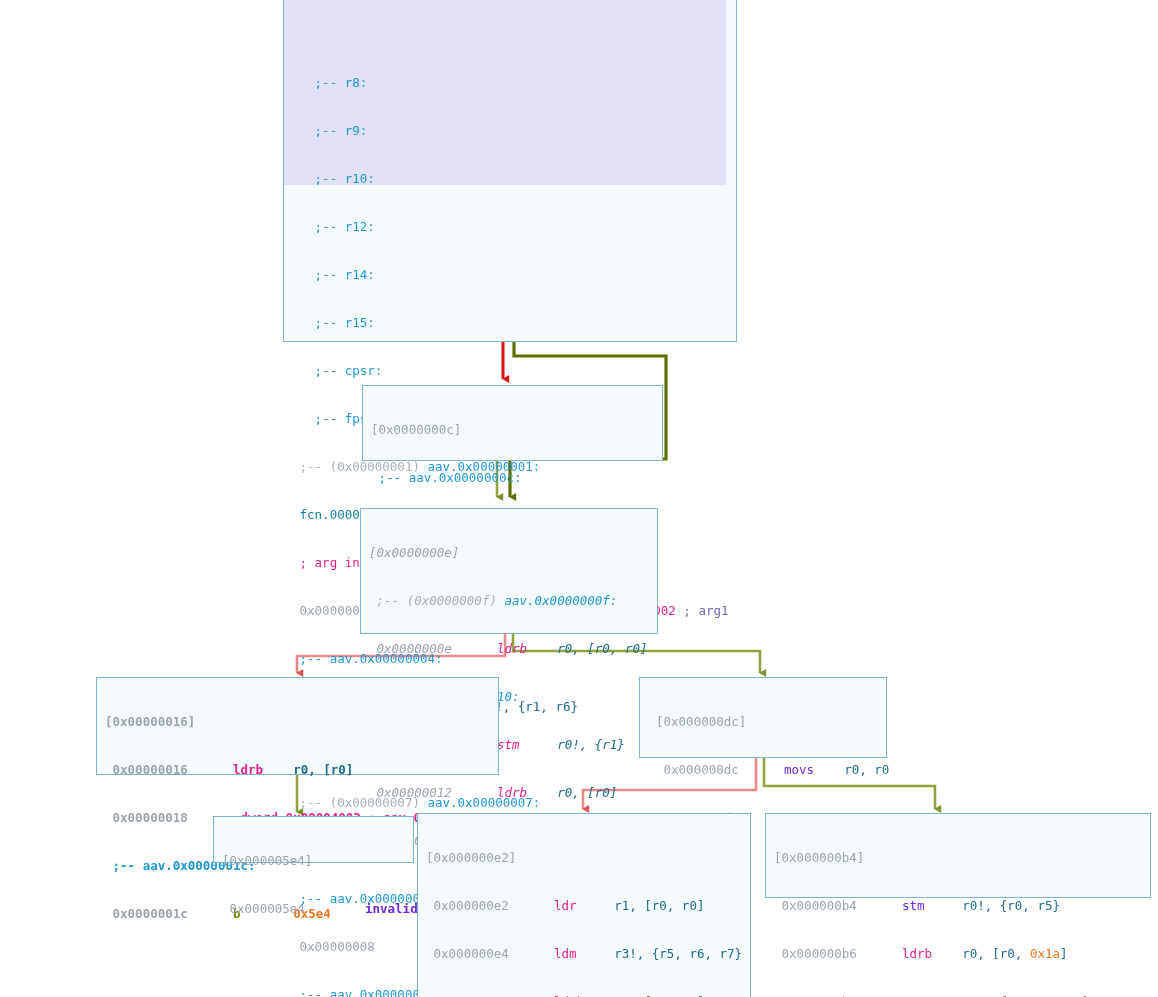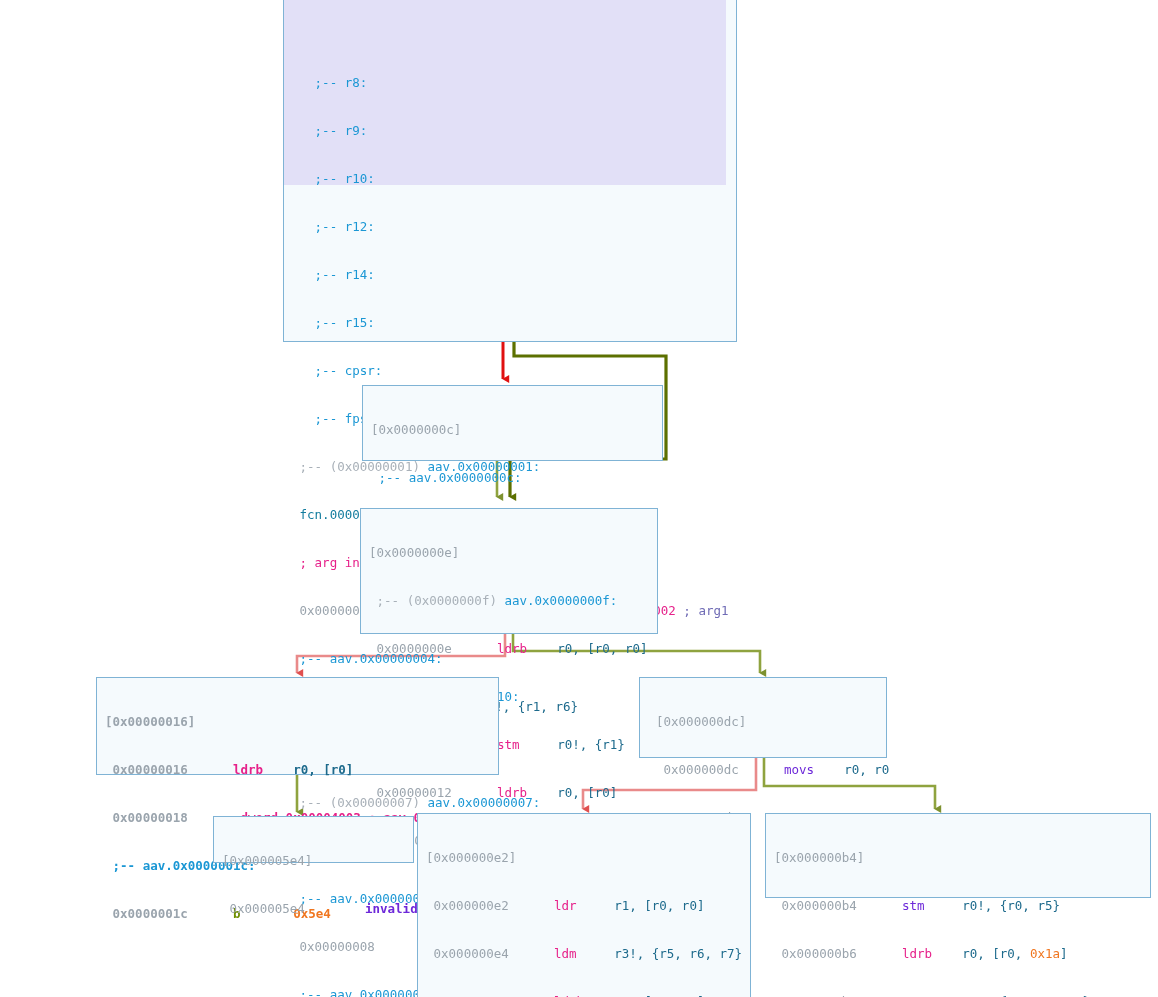--- a/index.html
+++ b/index.html
@@ -107,21 +107,21 @@
     </div>
   </div>
 
   <div class="block" style="left:362px;top:385px;width:301px;height:76px;">
     <div class="line"><span class="hdr">[0x0000000c]</span></div>
     <div class="line"><span class="cmt"> ;-- aav.0x0000000c:</span></div>
     <div class="line"><span class="cmt-dim"> ;-- (0x0000000d) </span><span class="cmt">aav.0x0000000d:</span></div>
     <div class="line"><span class="addr"> 0x0000000c      </span><span class="mn-ld">ldr</span><span class="reg">     r4, [r2, r0]</span></div>
   </div>
 
-  <div class="block" style="left:360px;top:508px;width:298px;height:126px;">
+  <div class="block" style="left:360px;top:508px;width:298px;height:126px;font-style:italic;">
     <div class="line"><span class="hdr">[0x0000000e]</span></div>
     <div class="line"><span class="cmt-dim"> ;-- (0x0000000f) </span><span class="cmt">aav.0x0000000f:</span></div>
     <div class="line"><span class="addr"> 0x0000000e      </span><span class="mn-ld">ldrb</span><span class="reg">    r0, [r0, r0]</span></div>
     <div class="line"><span class="cmt"> ;-- aav.0x00000010:</span></div>
     <div class="line"><span class="addr"> 0x00000010      </span><span class="mn-ld">stm</span><span class="reg">     r0!, {r1}</span></div>
     <div class="line"><span class="addr"> 0x00000012      </span><span class="mn-ld">ldrb</span><span class="reg">    r0, [r0]</span></div>
     <div class="line"><span class="addr"> 0x00000014      </span><span class="mn-br">bls</span><span class="num">     0xdc</span></div>
   </div>
 
   <div class="block" style="left:96px;top:677px;width:403px;height:98px;font-weight:bold;">

